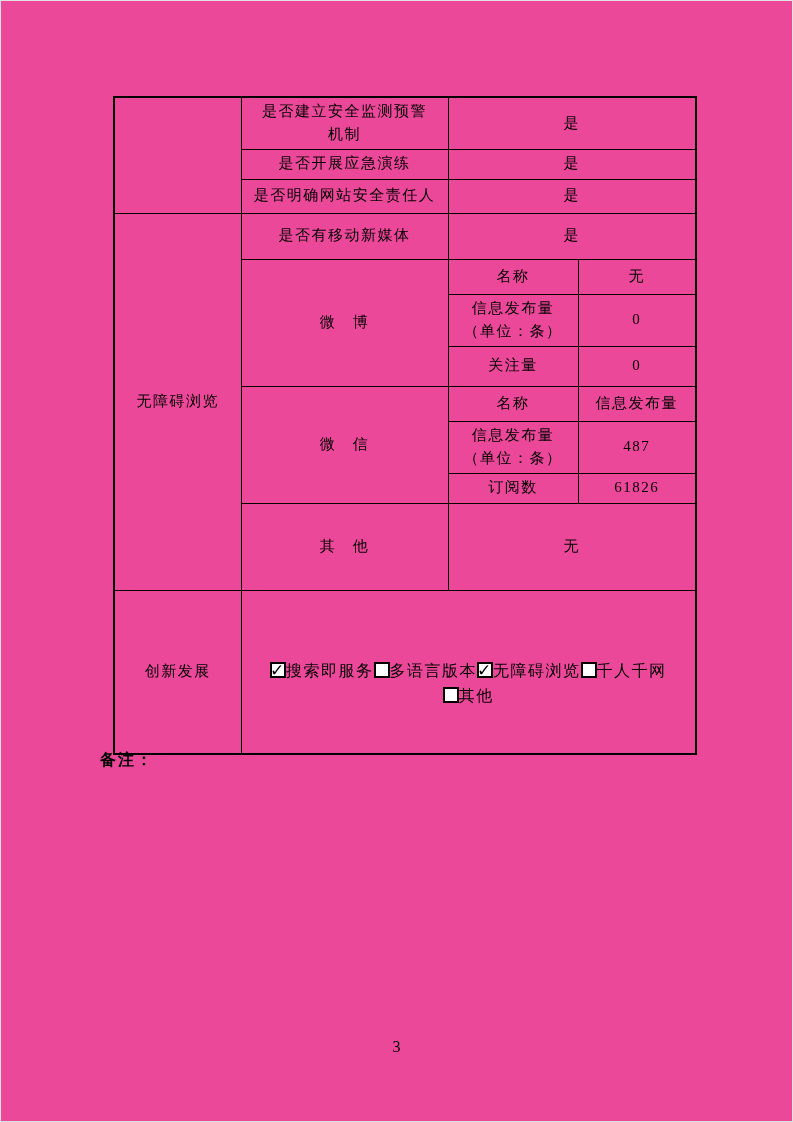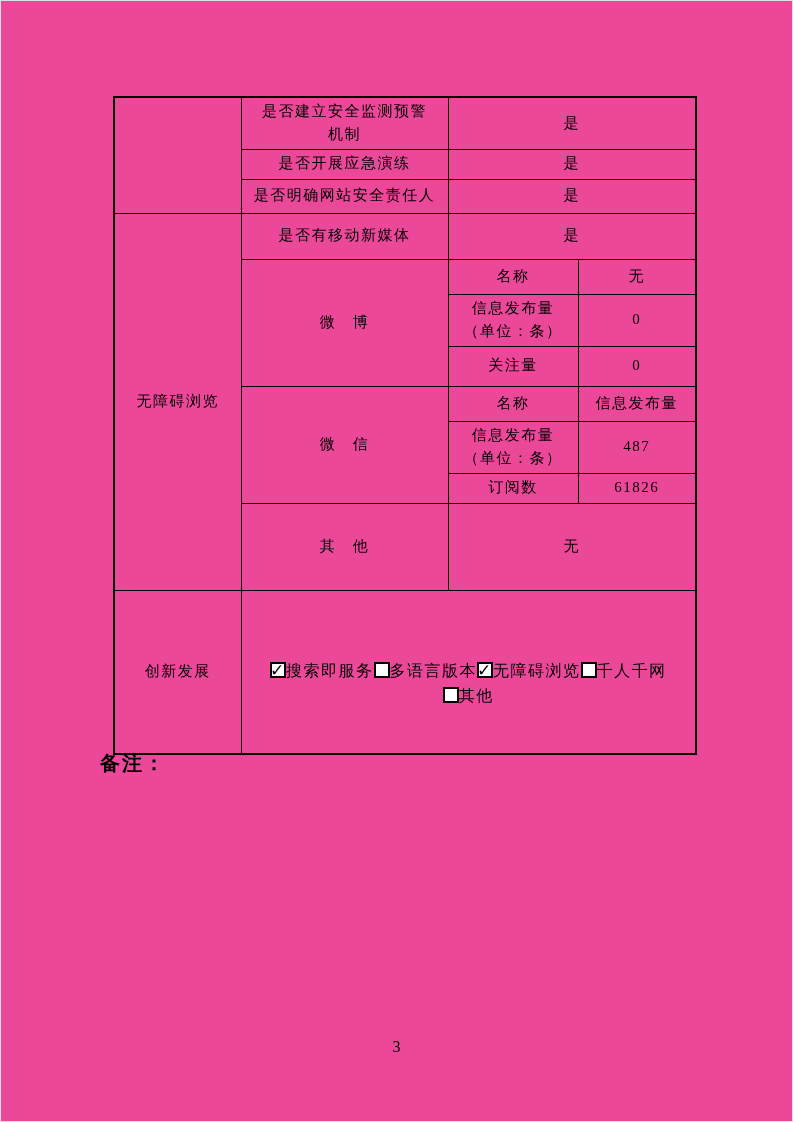--- a/index.html
+++ b/index.html
@@ -53,21 +53,21 @@
     content: "✓";
     position: absolute;
     left: -2px; top: -7px;
     font-size: 17px;
     font-weight: bold;
     font-family: "DejaVu Sans", sans-serif;
   }
   .notes {
     position: absolute;
     left: 100px; top: 750px;
-    font-size: 20px;
+    font-size: 16px;
     font-weight: bold;
     letter-spacing: 2px;
   }
   .pagenum {
     position: absolute;
     left: 0; right: 0; top: 1038px;
     text-align: center;
     font-size: 16px;
   }
 </style>

